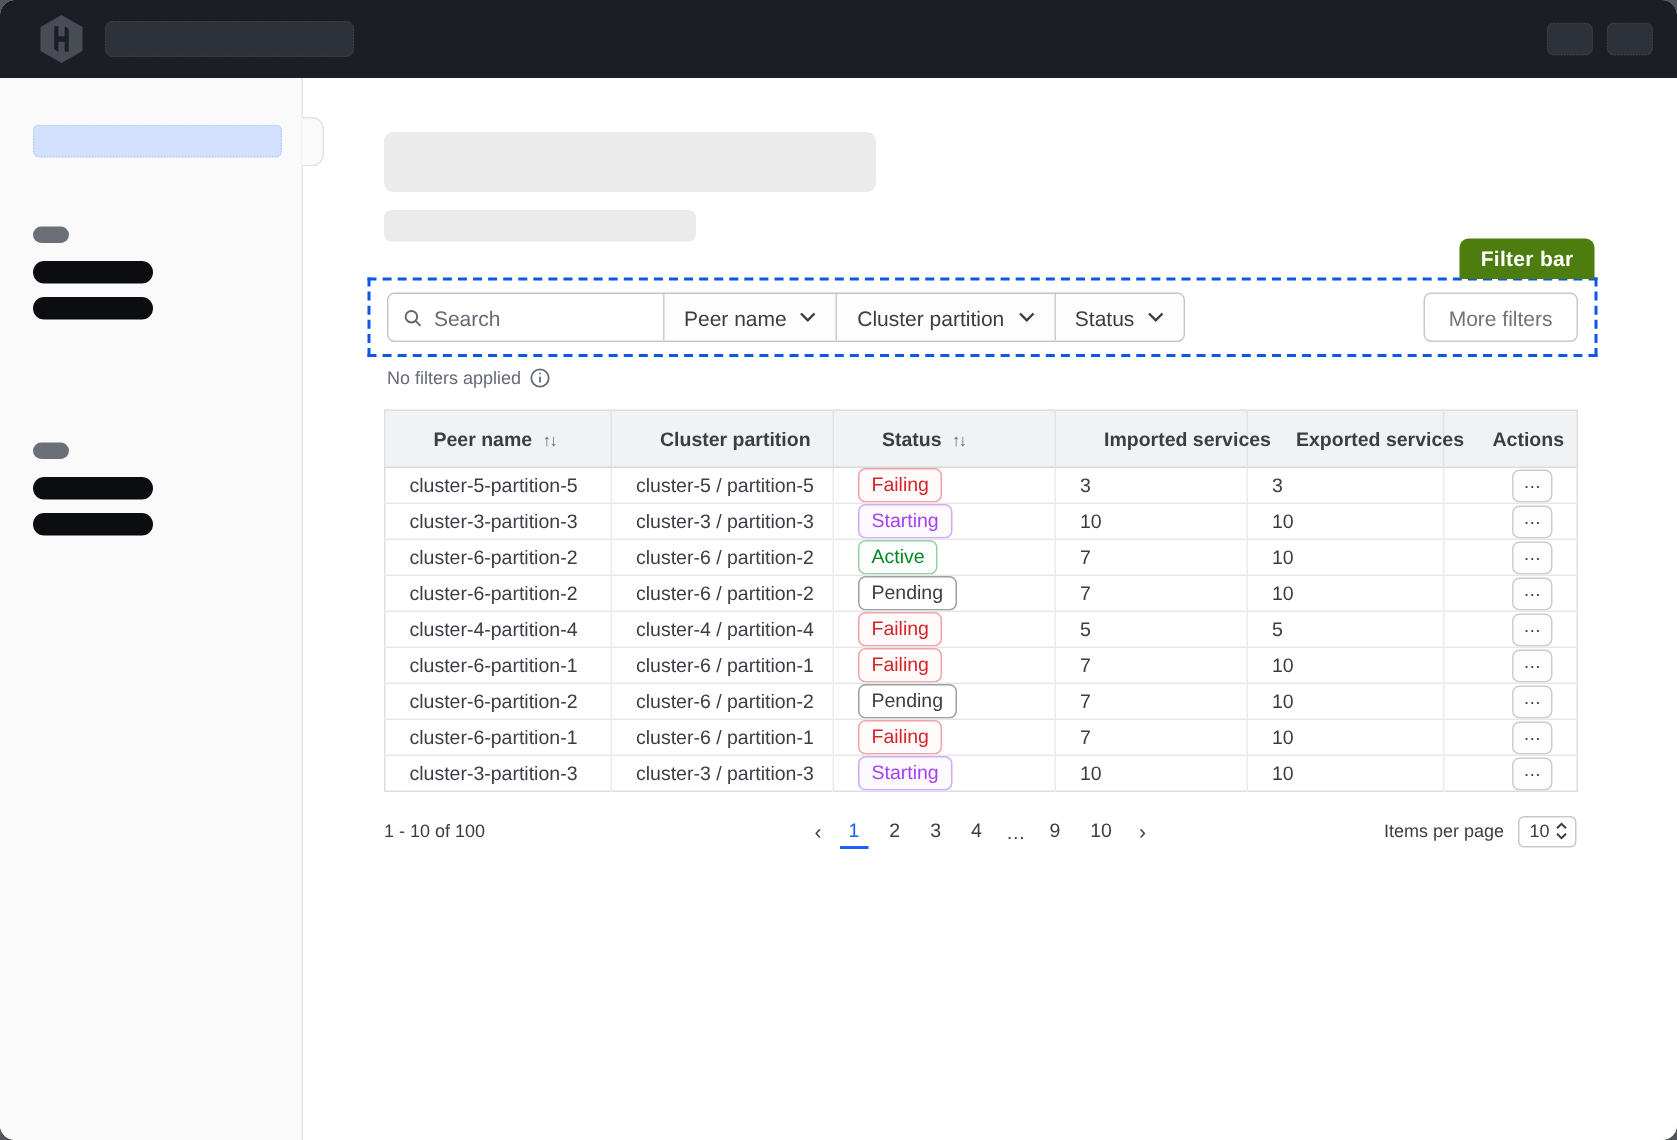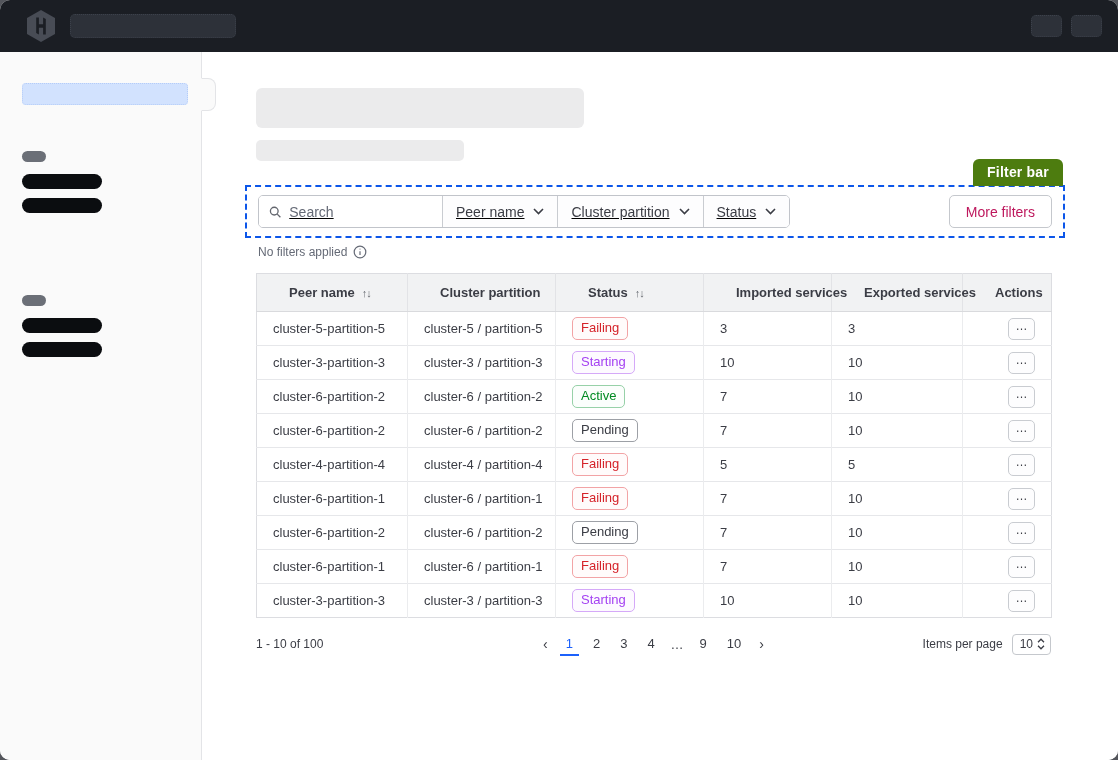--- a/index.html
+++ b/index.html
@@ -63,36 +63,36 @@
     position:absolute; right:2px; bottom:calc(100% - 1px);
     background:#4d7c0f; color:#fff; font-size:14px; font-weight:bold;
     padding:5px 14px 6px; border-radius:6px 6px 0 0; letter-spacing:.2px;
   }
   .filter-region {
     border:2px dashed #0c56e9; padding:9px 11px; height:53px;
     display:flex; align-items:center; justify-content:space-between;
   }
   .search-group {
     display:flex; height:33px; border:1px solid #c1c4ca; border-radius:5px;
-    background:#fff; overflow:hidden;text-decoration:underline;
+    background:#fff; overflow:hidden;
   }
   .seg { display:flex; align-items:center; height:100%; }
   .seg-search { width:183px; padding:0 10px; gap:8px; background:#fff; }
   .seg-search input {
     border:none; outline:none; width:100%; font-size:14px;
     font-family:"Liberation Sans", sans-serif; color:#3b3d45; background:transparent;
   }
   .seg-search input::placeholder { color:#656a76; }
   .seg-dd {
     gap:9px; padding:0 13px; background:#fdfdfe; border-left:1px solid #c9ccd1;
     font-size:14px; color:#3b3d45; cursor:pointer; justify-content:center;
   }
   .btn-more {
     height:33px; padding:0 16px; background:#fff; border:1px solid #c5c8cd;
-    border-radius:5px; font-size:14px; color:#be185d;
+    border-radius:5px; font-size:14px; color:#737373;
     font-family:"Liberation Sans", sans-serif; cursor:pointer;
   }
   .no-filters {
     margin:7px 0 0 56px; display:flex; align-items:center; gap:6px;
     font-size:12px; color:#656a76;
   }
 
   
   .peers-table {
     margin:14px 0 0 54px; width:795px; border-collapse:collapse;
@@ -103,21 +103,21 @@
   .peers-table col.c5{width:131px} .peers-table col.c6{width:89px}
   .peers-table th {
     height:38px; background:#f1f2f3; font-weight:bold; text-align:left;
     padding:0 32px; border-bottom:1px solid #d9dadd; border-left:1px solid #e2e3e6;
     white-space:nowrap;
   }
   .peers-table th:first-child { border-left:none; }
   .peers-table th.num, .peers-table td.num { }
   .peers-table th.actions { text-align:right; }
   .peers-table td {
-    height:34px; padding:0 16px; border-top:1px solid #e6e7ea;
+    height:24px; padding:0 16px; border-top:1px solid #e6e7ea;
     border-left:1px solid #ebecee; background:#fff; white-space:nowrap; overflow:hidden;
   }
   .peers-table td:first-child { border-left:none; }
   .peers-table tbody tr:first-child td { border-top:none; }
   .sort-icon { font-size:11px; color:#65696f; margin-left:7px; letter-spacing:-1px; }
   .badge {
     display:inline-block; padding:2px 8px 3px; border-radius:5px;
     border:1px solid; font-size:13px; line-height:16px;
   }
   .td-actions { text-align:right; }

